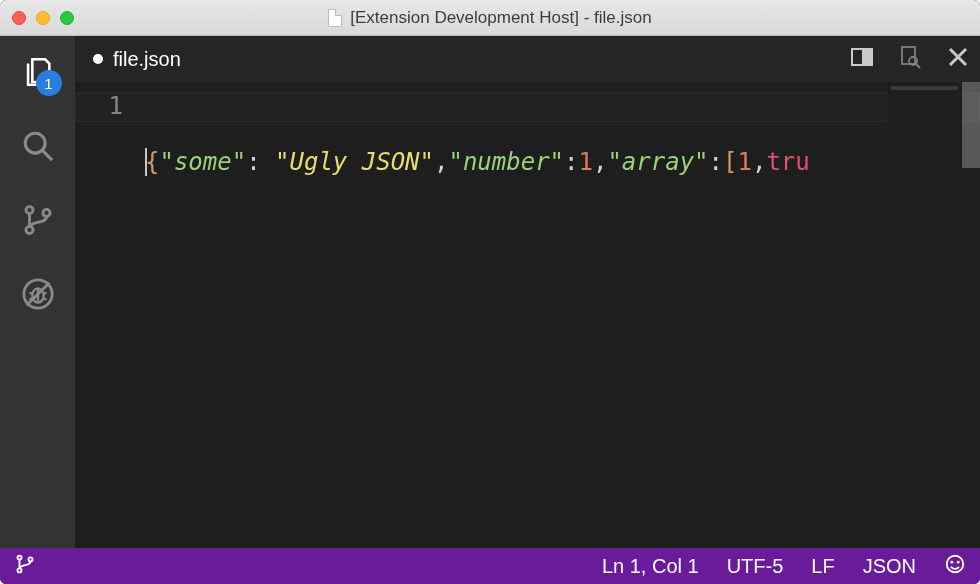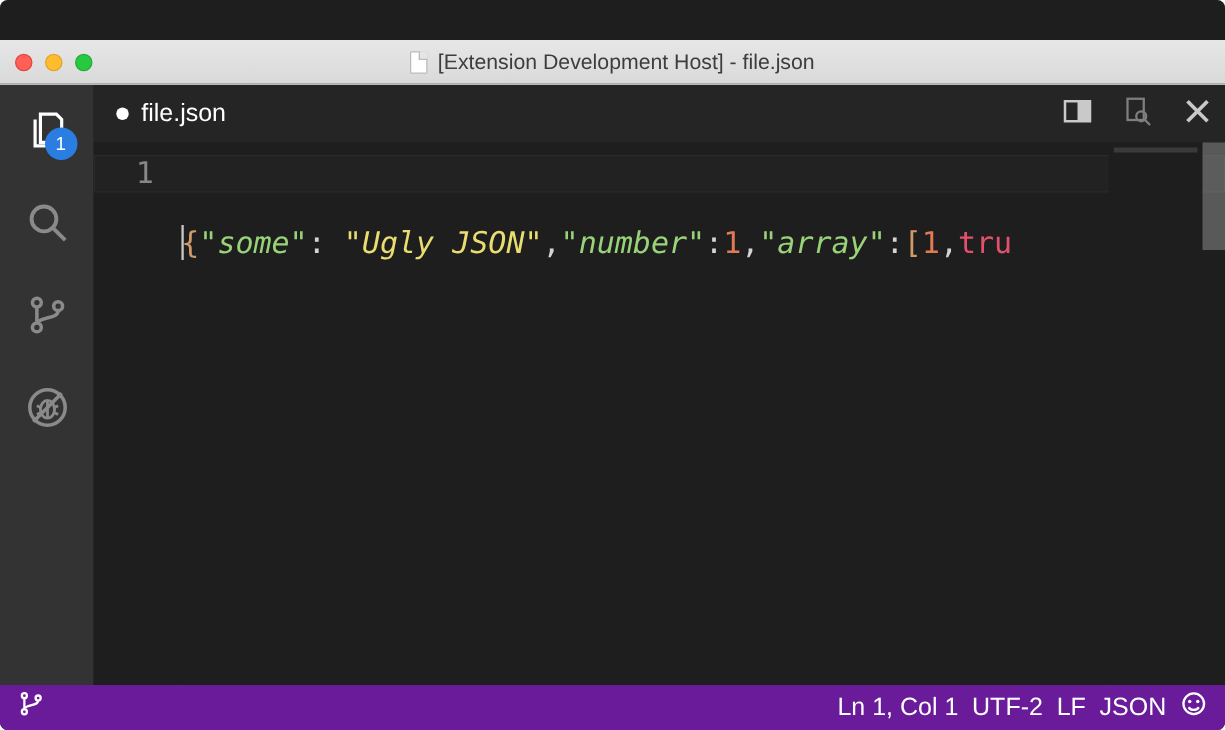--- a/index.html
+++ b/index.html
@@ -1,19 +1,19 @@
 <!DOCTYPE html>
 <html><head>
 <meta charset="utf-8">
 <style>
   * { box-sizing: border-box; margin: 0; padding: 0; }
   html, body { width: 980px; height: 584px; overflow: hidden; font-family: -apple-system, "Helvetica Neue", Arial, sans-serif; }
   .window { width: 980px; height: 584px; background: #1e1e1e; display: flex; flex-direction: column; border-radius: 6px; overflow: hidden; }
   
-  .titlebar { height: 36px; background: linear-gradient(#e7e7e7,#d9d9d9); display: flex; align-items: center; position: relative; border-bottom: 1px solid #b9b9b9; margin-top: 32px; }
+  .titlebar { height: 36px; background: linear-gradient(#e7e7e7,#d9d9d9); display: flex; align-items: center; position: relative; border-bottom: 1px solid #b9b9b9; }
   .traffic { display: flex; gap: 10px; margin-left: 12px; }
   .tl { width: 14px; height: 14px; border-radius: 50%; }
   .tl.close { background:#ff5f57; border:1px solid #e24640;}
   .tl.min { background:#ffbd2e; border:1px solid #e1a429;}
   .tl.max { background:#28c940; border:1px solid #1fb036;}
   .titlebar-center { position:absolute; left:0; right:0; display:flex; justify-content:center; align-items:center; gap:8px; pointer-events:none; }
   .doc-icon { width:14px;height:18px; background:#fff; border:1px solid #bbb; border-radius:1px; position:relative; }
   .doc-icon::after{ content:""; position:absolute; top:-1px; right:-1px; width:6px; height:6px; background:#e5e5e5; border-left:1px solid #bbb; border-bottom:1px solid #bbb;}
   .title-text { font-size:17px; color:#3d3d3d; }
   
@@ -51,21 +51,21 @@
   .bracket { color:#d19a66; font-style:normal;}
   .key { color:#98d379; }
   .colon { color:#d4d4d4; font-style: normal; }
   .comma { color:#d4d4d4; font-style: normal;}
   .str { color:#eadd70; }
   .num { color:#e27a56; font-style: normal;}
   .bool { color:#e2506c; font-style: normal;}
   
   .statusbar { height:36px; background:#6a1b9a; color:#fff; display:flex; align-items:center; padding:0 14px; font-size:20px; }
   .statusbar .sb-left { display:flex; align-items:center; gap:14px; }
-  .statusbar .sb-right { margin-left:auto; display:flex; align-items:center; gap:11px; }
+  .statusbar .sb-right { margin-left:auto; display:flex; align-items:center; gap:28px; }
   .statusbar svg { width:22px; height:22px; }
 </style>
 </head>
 <body>
 
 <div class="window">
 
   <div class="titlebar">
     <div class="traffic">
       <div class="tl close"></div>
@@ -174,21 +174,21 @@
           <circle fill="none" stroke="#fff" stroke-width="2" cx="6" cy="5" r="2.2"></circle>
           <circle fill="none" stroke="#fff" stroke-width="2" cx="6" cy="19" r="2.2"></circle>
           <circle fill="none" stroke="#fff" stroke-width="2" cx="18" cy="7" r="2.2"></circle>
           <path fill="none" stroke="#fff" stroke-width="2" d="M6 7.2v9.6"></path>
           <path fill="none" stroke="#fff" stroke-width="2" d="M18 9.2c0 5-9 3-12 7"></path>
         </svg>
       </span>
     </div>
     <div class="sb-right">
       <span>Ln 1, Col 1</span>
-      <span>UTF-2</span>
+      <span>UTF-5</span>
       <span>LF</span>
       <span>JSON</span>
       <span>
         <svg viewBox="0 0 24 24">
           <circle fill="none" stroke="#fff" stroke-width="2" cx="12" cy="12" r="9"></circle>
           <circle fill="#fff" cx="8.5" cy="10" r="1.5"></circle>
           <circle fill="#fff" cx="15.5" cy="10" r="1.5"></circle>
           <path fill="none" stroke="#fff" stroke-width="2" d="M7.5 15c1.2 1.6 2.8 2.4 4.5 2.4s3.3-.8 4.5-2.4"></path>
         </svg>
       </span>

